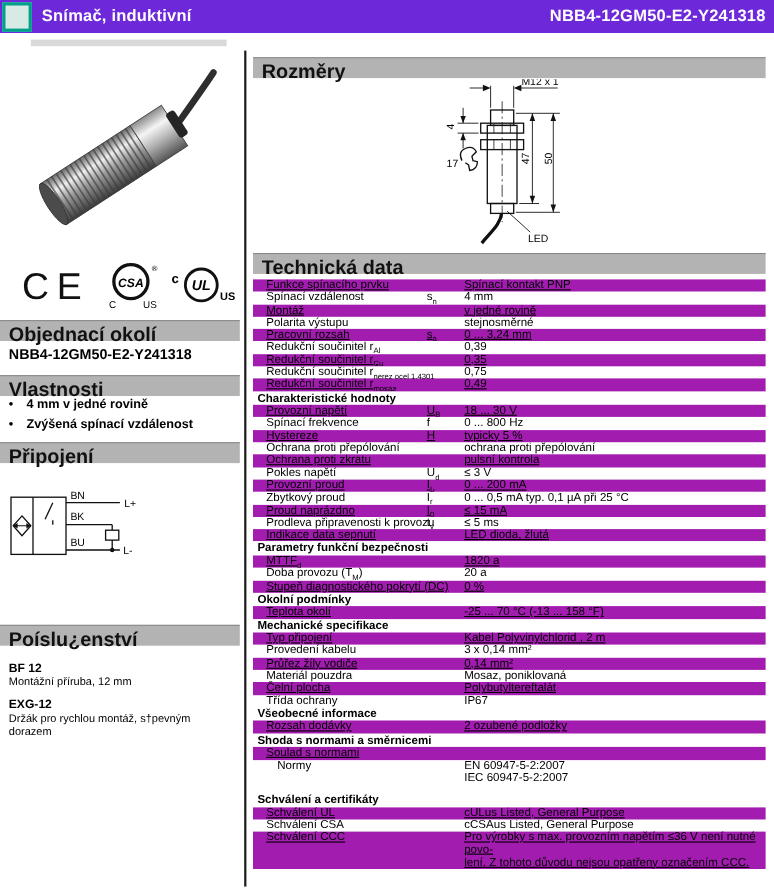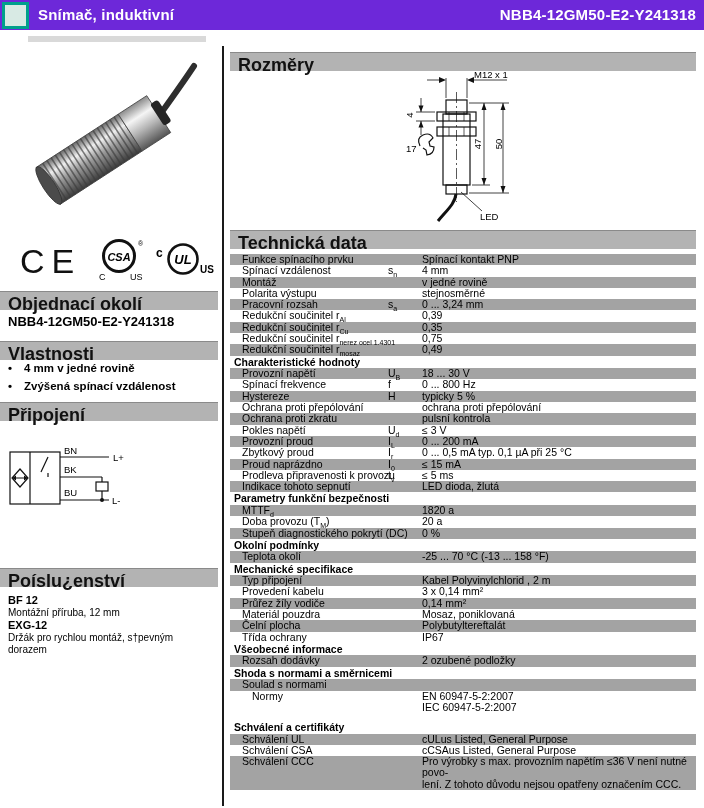--- a/index.html
+++ b/index.html
@@ -27,29 +27,29 @@
   .logos{position:absolute;left:0;top:236px;width:218px;height:46px;}
   .ce-mark{position:absolute;left:20px;top:6px;font-size:34px;letter-spacing:7px;color:#111;}
   .csa-svg{position:absolute;left:92px;top:0;}
   .ul-svg{position:absolute;left:152px;top:4px;}
   .order-value{position:absolute;left:8px;top:314px;font-size:13px;font-weight:bold;}
   .features-list{position:absolute;left:8px;top:362px;width:205px;font-size:11.5px;font-weight:bold;}
   .bullet{display:flex;margin-bottom:5px;line-height:13px;}
   .bullet .dot{width:16px;}
   .wiring{position:absolute;left:8px;top:444px;}
   .acc-list{position:absolute;left:8px;top:594px;width:205px;}
-  .acc-name{font-size:11px;font-weight:bold;margin-top:0;line-height:13px;}
+  .acc-name{font-size:11px;font-weight:bold;margin-top:8px;line-height:13px;}
   .acc-desc{font-size:10px;line-height:12px;}
 
   
   .dims{position:absolute;left:230px;top:72px;}
   .tech-table{position:absolute;left:230px;top:254px;width:466px;font-size:10.5px;}
   .sec-header{font-weight:bold;height:12.5px;line-height:12px;padding-left:4px;background:#fff;}
   .trow{display:flex;min-height:11.3px;line-height:11.3px;}
-  .trow.shade{background:#a3a3a3;}
+  .trow.shade{background:#a21caf;text-decoration:underline;}
   .tlabel{width:146px;padding-left:12px;white-space:nowrap;flex:none;}
   .tlabel.ind2{padding-left:22px;width:136px;}
   .tsym{width:30px;flex:none;}
   .tval{flex:1;padding-left:4px;}
   .tgap{height:8px;}
   sub{font-size:7px;line-height:0;}
   svg text{font-family:"Liberation Sans",sans-serif;}
 </style>
 </head>
 <body>
@@ -362,21 +362,21 @@
       </div>
     </div>
     <div class="trow">
       <div class="tlabel">Prodleva připravenosti k provozu</div>
       <div class="tsym">t<sub>v</sub></div>
       <div class="tval">
         <div>≤ 5 ms</div>
       </div>
     </div>
     <div class="trow shade">
-      <div class="tlabel">Indikace tohoto sepnutí</div>
+      <div class="tlabel">Indikace data sepnutí</div>
       <div class="tsym"></div>
       <div class="tval">
         <div>LED dioda, žlutá</div>
       </div>
     </div>
     <div class="sec-header">Parametry funkční bezpečnosti</div>
     <div class="trow shade">
       <div class="tlabel">MTTF<sub>d</sub></div>
       <div class="tsym"></div>
       <div class="tval">

